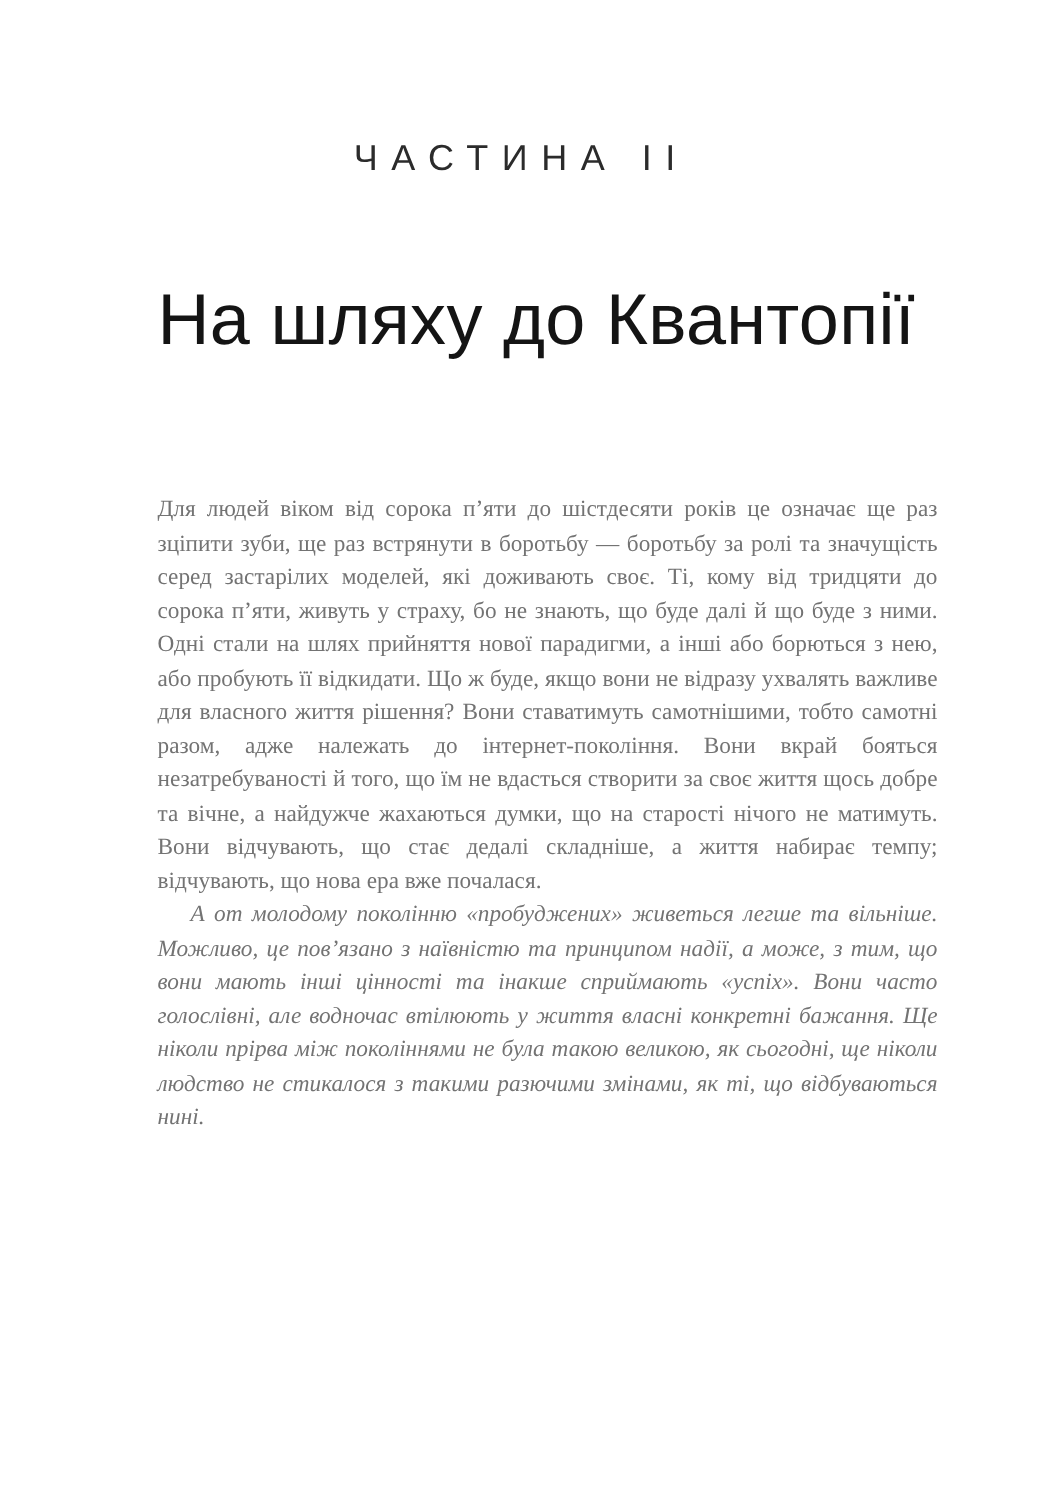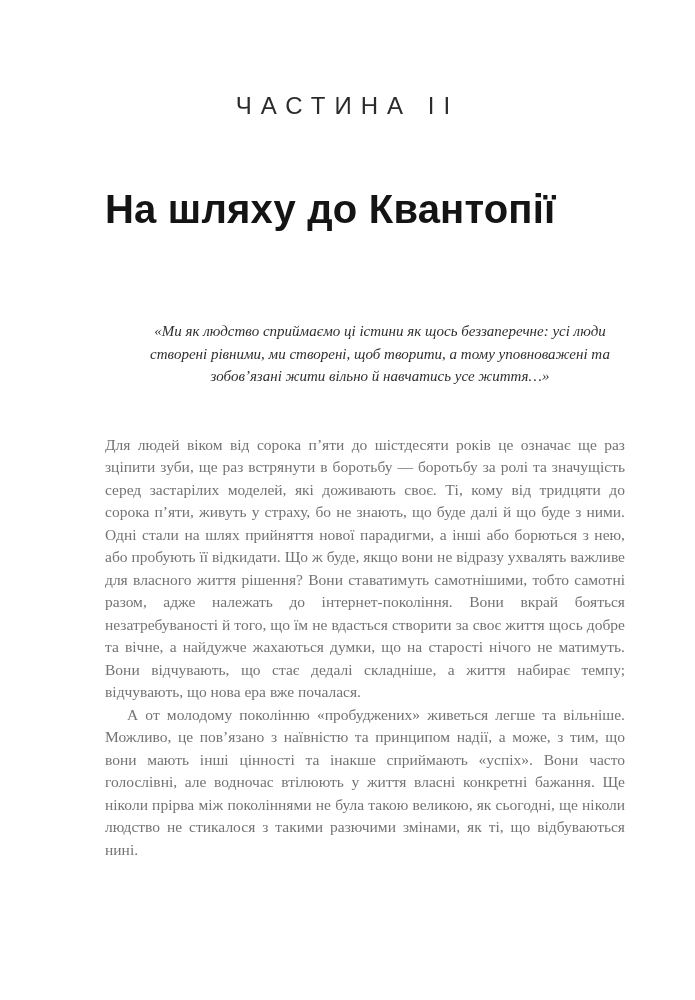--- a/index.html
+++ b/index.html
@@ -22,22 +22,22 @@
     font-family: "Liberation Sans", sans-serif;
     font-size: 24px;
     font-weight: 400;
     letter-spacing: 9px;
     text-transform: uppercase;
     color: #2b2b2b;
   }
   .chapter-title {
     margin: 66px 70px 0 105px;
     font-family: "Liberation Sans", sans-serif;
-    font-size: 40px;
-    font-weight: 700;
+    font-size: 48px;
+    font-weight: 400;
     letter-spacing: 0.2px;
     color: #141414;
     line-height: 1.15;
   }
   .epigraph {
     margin: 88px 65px 0 130px;
   }
   .epigraph-quote {
     margin: 0;
     font-style: italic;
@@ -61,40 +61,40 @@
     text-align: justify;
     color: #737373;
     hyphens: auto;
     -webkit-hyphens: auto;
   }
   .body-text p {
     margin: 0;
   }
   .body-text p.indent {
     text-indent: 22px;
+    font-style: italic;
   }
   .page-number {
     position: absolute;
     top: 944px;
     right: 76px;
     font-size: 14.5px;
     color: #1b1b1b;
   }
 </style>
 </head>
 <body>
 
 <div class="page">
 
   <div class="part-label">Частина II</div>
 
   <h1 class="chapter-title">На шляху до Квантопії</h1>
 
   <div class="epigraph">
-    <p class="epigraph-quote">«Ми як людство сприймаємо ці істини як щось беззаперечне: усі люди створені рівними, ми створені, щоб творити, а тому уповноважені та зобов’язані жити вільно й навчатись усе життя…»</p>
   </div>
 
   <div class="body-text">
     <p>Для людей віком від сорока п’яти до шістдесяти років це означає ще раз зціпити зуби, ще раз встрянути в боротьбу — боротьбу за ролі та значущість серед застарілих моделей, які доживають своє. Ті, кому від тридцяти до сорока п’яти, живуть у страху, бо не знають, що буде далі й що буде з ними. Одні стали на шлях прийняття нової парадигми, а інші або борються з нею, або пробують її відкидати. Що ж буде, якщо вони не відразу ухвалять важливе для власного життя рішення? Вони ставатимуть самотнішими, тобто самотні разом, адже належать до інтернет-покоління. Вони вкрай бояться незатребуваності й того, що їм не вдасться створити за своє життя щось добре та вічне, а найдужче жахаються думки, що на старості нічого не матимуть. Вони відчувають, що стає дедалі складніше, а життя набирає темпу; відчувають, що нова ера вже почалася.</p>
     <p class="indent">А от молодому поколінню «пробуджених» живеться легше та вільніше. Можливо, це пов’язано з наївністю та принципом надії, а може, з тим, що вони мають інші цінності та інакше сприймають «успіх». Вони часто голослівні, але водночас втілюють у життя власні конкретні бажання. Ще ніколи прірва між поколіннями не була такою великою, як сьогодні, ще ніколи людство не стикалося з такими разючими змінами, як ті, що відбуваються нині.</p>
   </div>
 
   <div class="page-number">169</div>
 
 </div>

